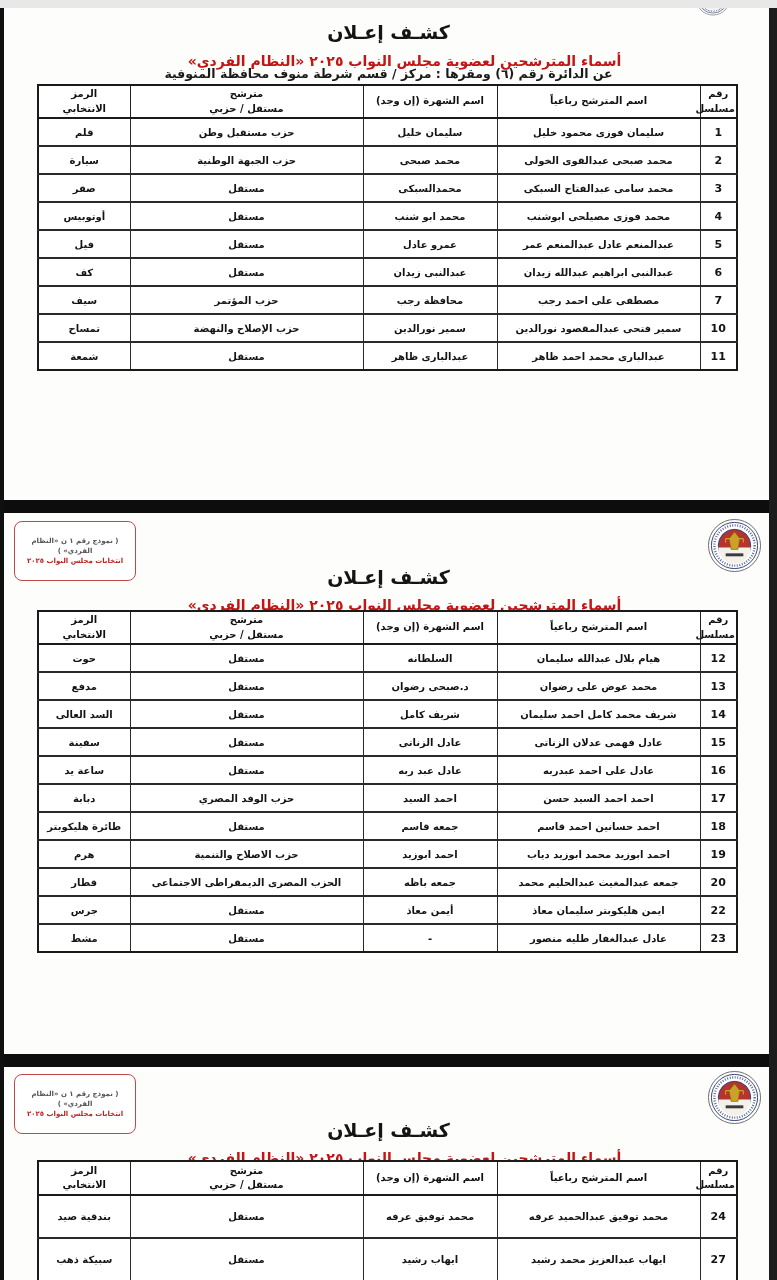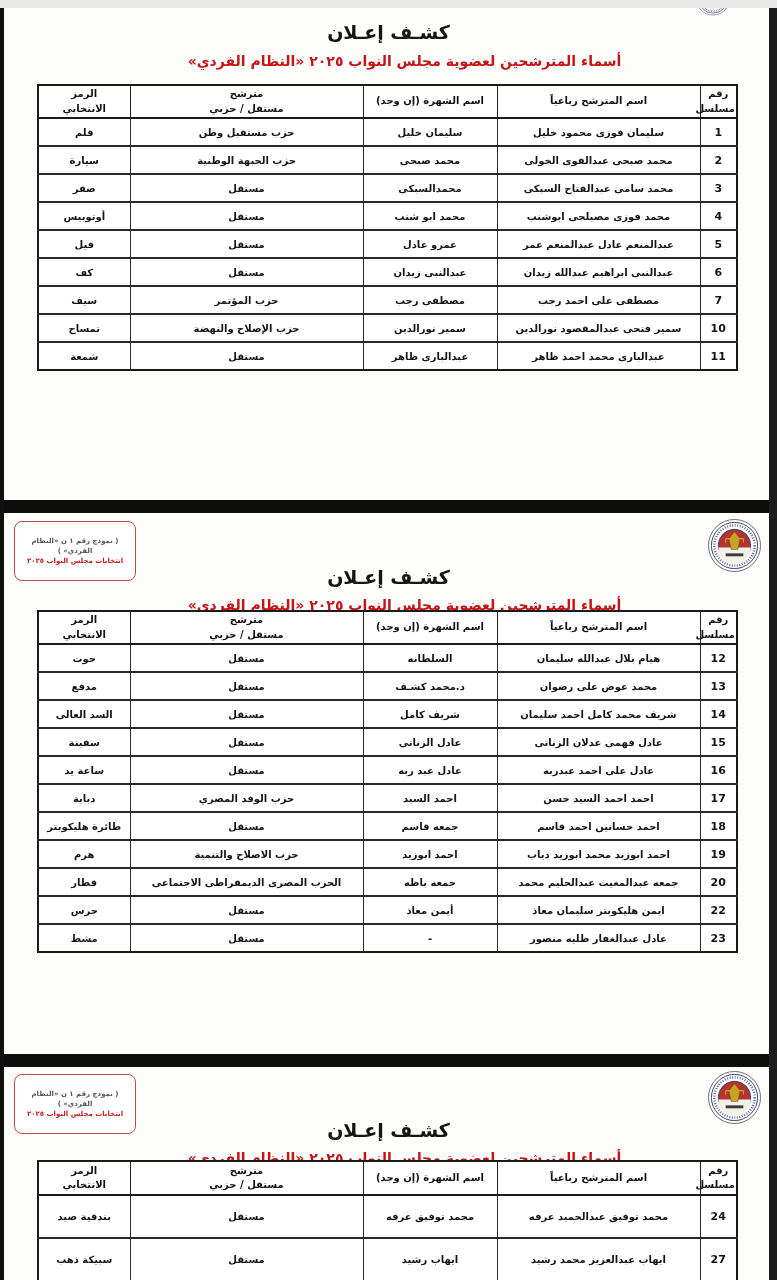--- a/index.html
+++ b/index.html
@@ -66,20 +66,21 @@
         <circle cx="28" cy="28" r="20.5" fill="none" stroke="#31427a" stroke-width="2.4" stroke-dasharray="1 1.6" opacity=".8"></circle>
         <circle cx="28" cy="28" r="16.5" fill="#b5342e" stroke="#31427a" stroke-width="1"></circle>
         <path d="M11.5,30 a16.5,16.5 0 0 0 33,0 z" fill="#f4f1ea"></path>
         <path d="M28,14 l5.5,7 -2,11 h-7 l-2,-11 z" fill="#c9a227" stroke="#7a6010" stroke-width=".6"></path>
         <path d="M19,21 h18 M19,21 v4 M37,21 v4" stroke="#c9a227" stroke-width="1.2" fill="none"></path>
         <rect x="19" y="36" width="18" height="3" fill="#3a3a3a"></rect>
       </svg>
     </div>
     <h1 class="doc-title" style="top:0px;">كشـف إعـلان</h1>
     <h2 class="doc-subtitle" style="top:33px;">أسماء المترشحين لعضوية مجلس النواب ٢٠٢٥ «النظام الفردي»</h2>
+    <div class="district-line" style="top:58px;">عن الدائرة رقم (٦)   ومقرها : مركز / قسم شرطة منوف   محافظة المنوفية</div>
     <table class="cand t1" style="top:76px;">
       <colgroup>
           <col class="serial">
           <col class="name">
           <col class="alias">
           <col class="affil">
           <col class="symbol">
         </colgroup>
       <thead>
         <tr>
@@ -132,21 +133,21 @@
           <tr>
             <td class="c0">6</td>
             <td class="c1">عبدالنبى ابراهيم عبدالله زيدان</td>
             <td class="c2">عبدالنبى زيدان</td>
             <td class="c3">مستقل</td>
             <td class="c4">كف</td>
           </tr>
           <tr>
             <td class="c0">7</td>
             <td class="c1">مصطفى على احمد رجب</td>
-            <td class="c2">مصطفى رجب</td>
+            <td class="c2">محافظة رجب</td>
             <td class="c3">حزب المؤتمر</td>
             <td class="c4">سيف</td>
           </tr>
           <tr>
             <td class="c0">10</td>
             <td class="c1">سمير فتحى عبدالمقصود نورالدين</td>
             <td class="c2">سمير نورالدين</td>
             <td class="c3">حزب الإصلاح والنهضة</td>
             <td class="c4">تمساح</td>
           </tr>
@@ -206,21 +207,21 @@
           <tr>
             <td class="c0">12</td>
             <td class="c1">هيام بلال عبدالله سليمان</td>
             <td class="c2">السلطانه</td>
             <td class="c3">مستقل</td>
             <td class="c4">حوت</td>
           </tr>
           <tr>
             <td class="c0">13</td>
             <td class="c1">محمد عوض على رضوان</td>
-            <td class="c2">د.محمد كشـف</td>
+            <td class="c2">د.صبحى رضوان</td>
             <td class="c3">مستقل</td>
             <td class="c4">مدفع</td>
           </tr>
           <tr>
             <td class="c0">14</td>
             <td class="c1">شريف محمد كامل احمد سليمان</td>
             <td class="c2">شريف كامل</td>
             <td class="c3">مستقل</td>
             <td class="c4">السد العالى</td>
           </tr>

